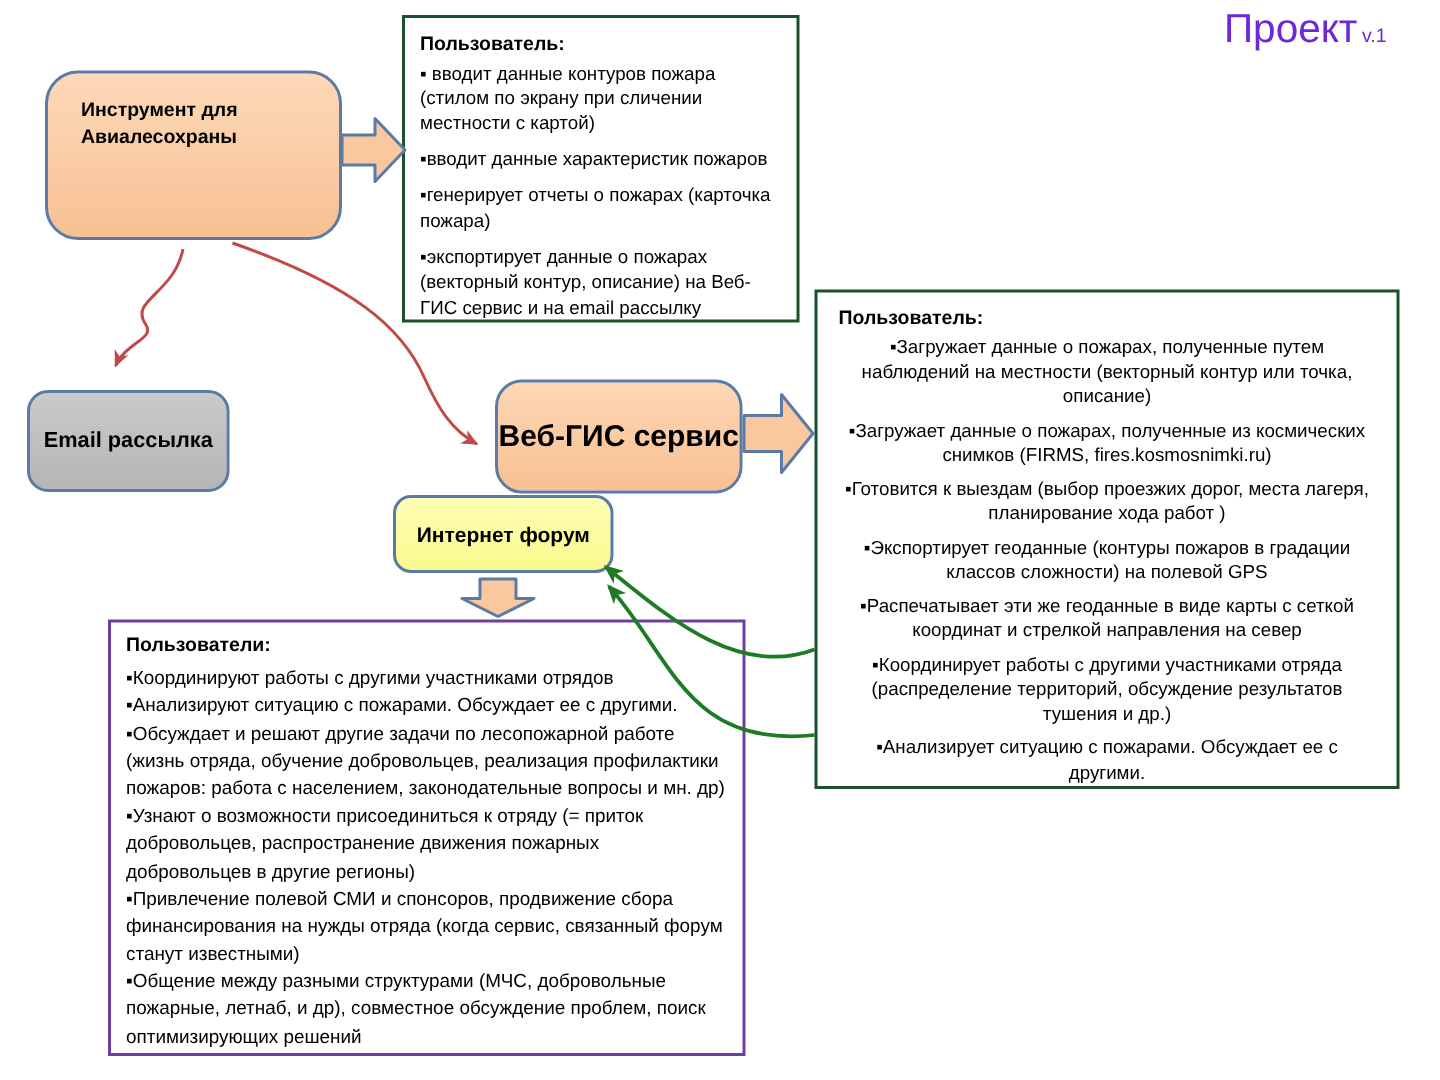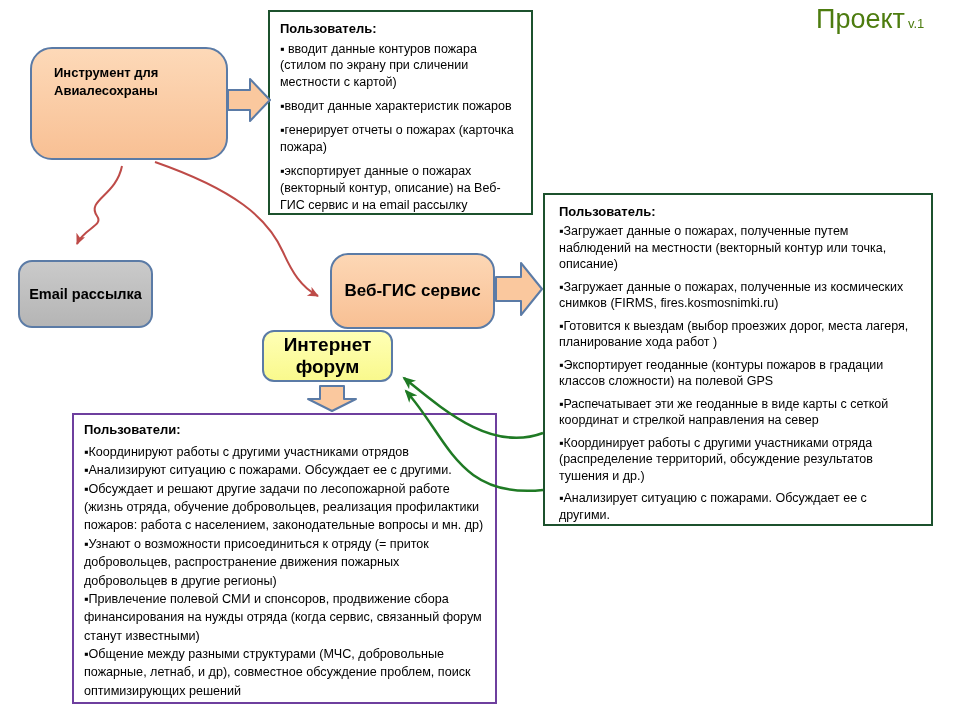--- a/index.html
+++ b/index.html
@@ -1,47 +1,47 @@
 <!DOCTYPE html>
 <html><head>
 <meta charset="utf-8">
 <style>
   html,body{margin:0;padding:0;background:#fff;}
   .slide{position:relative;width:960px;height:720px;background:#ffffff;
          font-family:"Liberation Sans",sans-serif;color:#000;overflow:hidden;}
 
-  .slide-title{position:absolute;left:816px;top:4px;font-size:27px;color:#4d7c0f;
+  .slide-title{position:absolute;left:816px;top:4px;font-size:27px;color:#6d28d9;
                white-space:nowrap;font-weight:400;}
   .slide-title .ver{font-size:13px;margin-left:3px;}
 
   .node{position:absolute;box-sizing:border-box;border:2px solid #5b7ba6;
         display:flex;align-items:center;justify-content:center;text-align:center;
         font-weight:bold;z-index:2;}
   .tool{left:30px;top:47px;width:198px;height:113px;border-radius:22px;
         background:linear-gradient(180deg,#fdd9b8,#f8c094);
         display:block;text-align:left;padding:15px 12px 5px 22px;
         font-weight:normal;font-size:13px;line-height:1.38;}
   .tool-title{font-weight:bold;}
   .email{left:18px;top:260px;width:135px;height:68px;border-radius:14px;
          background:linear-gradient(180deg,#cacaca,#b5b5b5);font-size:14.5px;}
   .webgis{left:330px;top:253px;width:165px;height:76px;border-radius:18px;
-          background:linear-gradient(180deg,#fdd7b5,#f8c094);font-size:17px;text-align:center;}
-  .forum{left:262px;top:330px;width:131px;height:52px;border-radius:12px;
-         background:linear-gradient(180deg,#ffffb5,#f9f98d);font-size:19px;z-index:3;}
+          background:linear-gradient(180deg,#fdd7b5,#f8c094);font-size:20px;text-align:center;}
+  .forum{left:262px;top:330px;width:147px;height:52px;border-radius:12px;
+         background:linear-gradient(180deg,#ffffb5,#f9f98d);font-size:14px;z-index:3;}
 
   .panel{position:absolute;background:#fff;box-sizing:border-box;overflow:hidden;z-index:1;}
   .p-top{left:268px;top:10px;width:265px;height:205px;border:2px solid #1c512d;
          padding:8px 10px;font-size:12.5px;line-height:1.35;}
   .p-right{left:543px;top:193px;width:390px;height:333px;border:2px solid #1c512d;
            padding:8px 14px;font-size:12.5px;line-height:1.32;}
   .p-bottom{left:72px;top:413px;width:425px;height:291px;border:2px solid #6e3f9e;
             padding:6px 10px;font-size:12.6px;line-height:1.46;}
   .p-title{font-weight:bold;font-size:13px;margin-bottom:3px;}
   .p-top .p-item{margin-bottom:7px;}
-  .p-right .p-item{margin-bottom:6px;}
+  .p-right .p-item{margin-bottom:6px;text-align:center;}
 
   .overlay{position:absolute;left:0;top:0;width:960px;height:720px;z-index:5;
            pointer-events:none;}
 </style>
 </head>
 <body>
 
 <div class="slide">
 
   <div class="slide-title">

